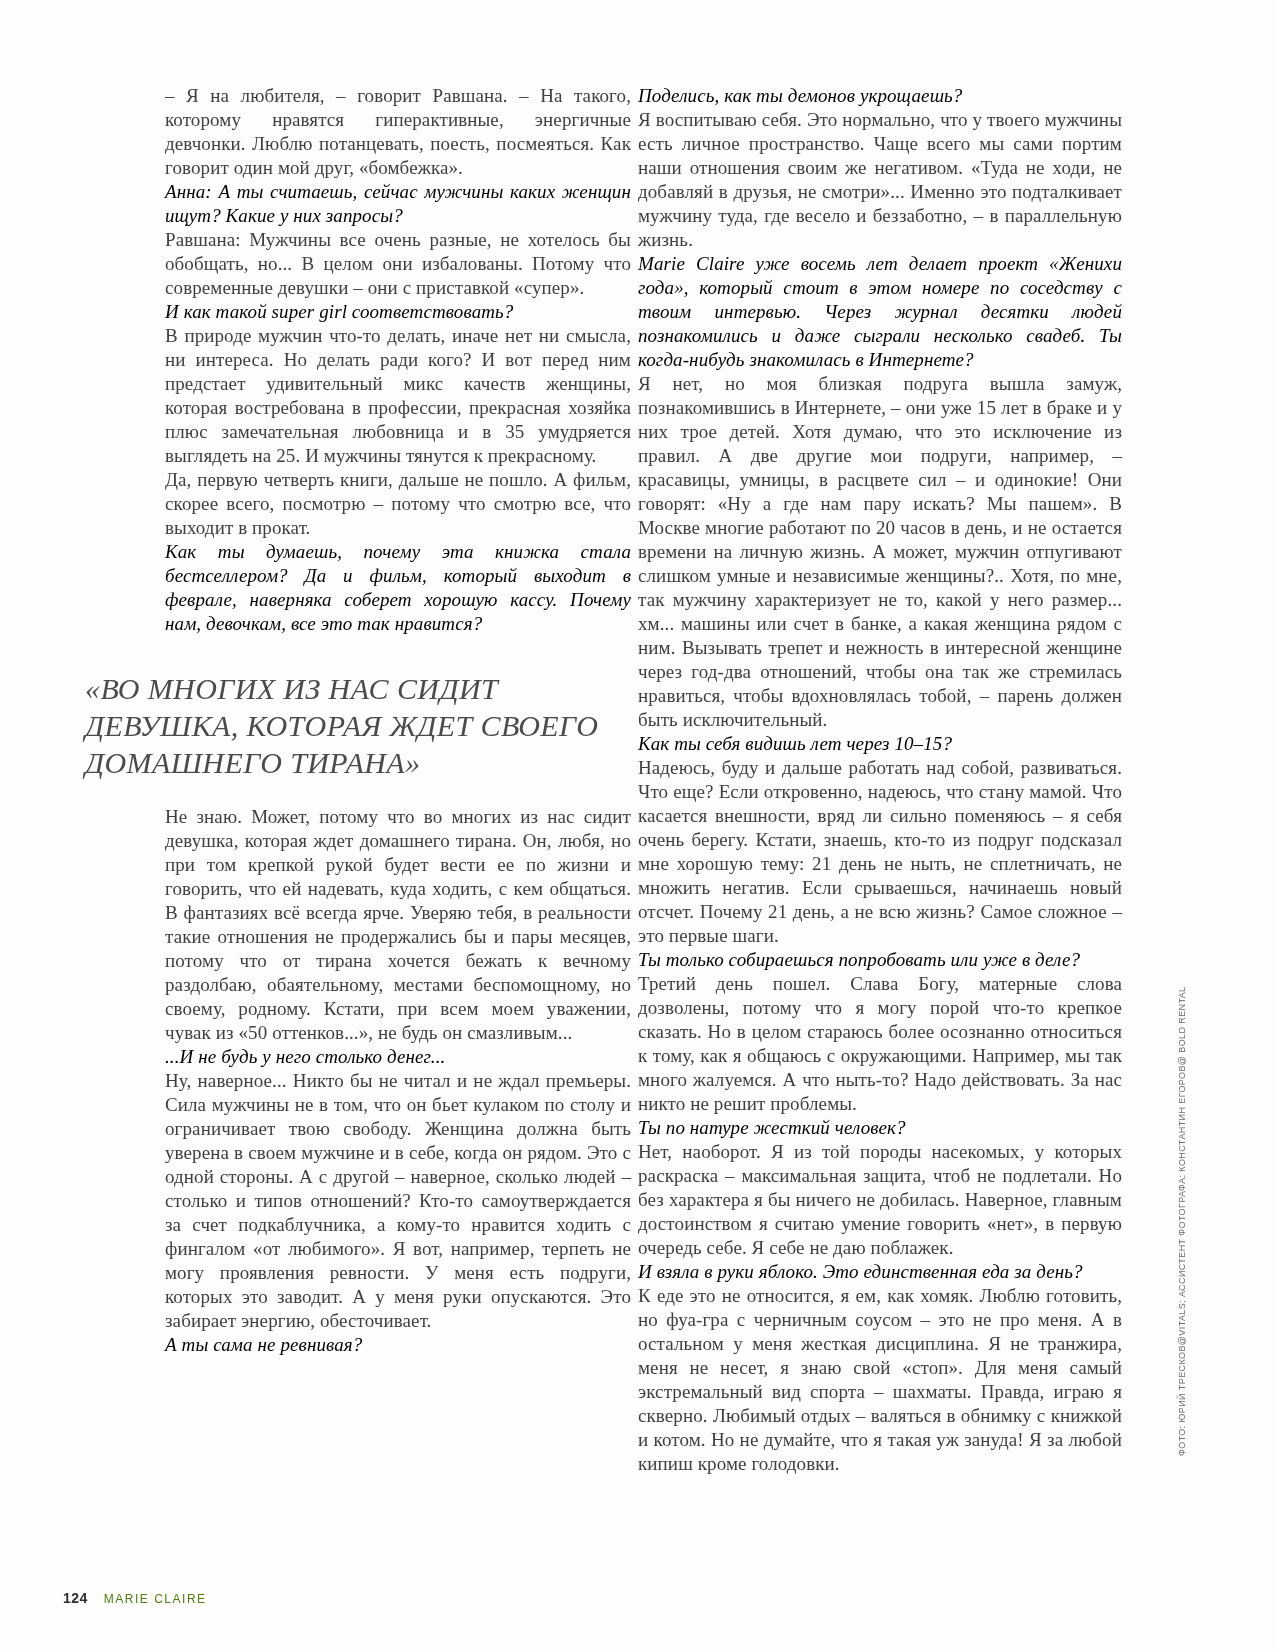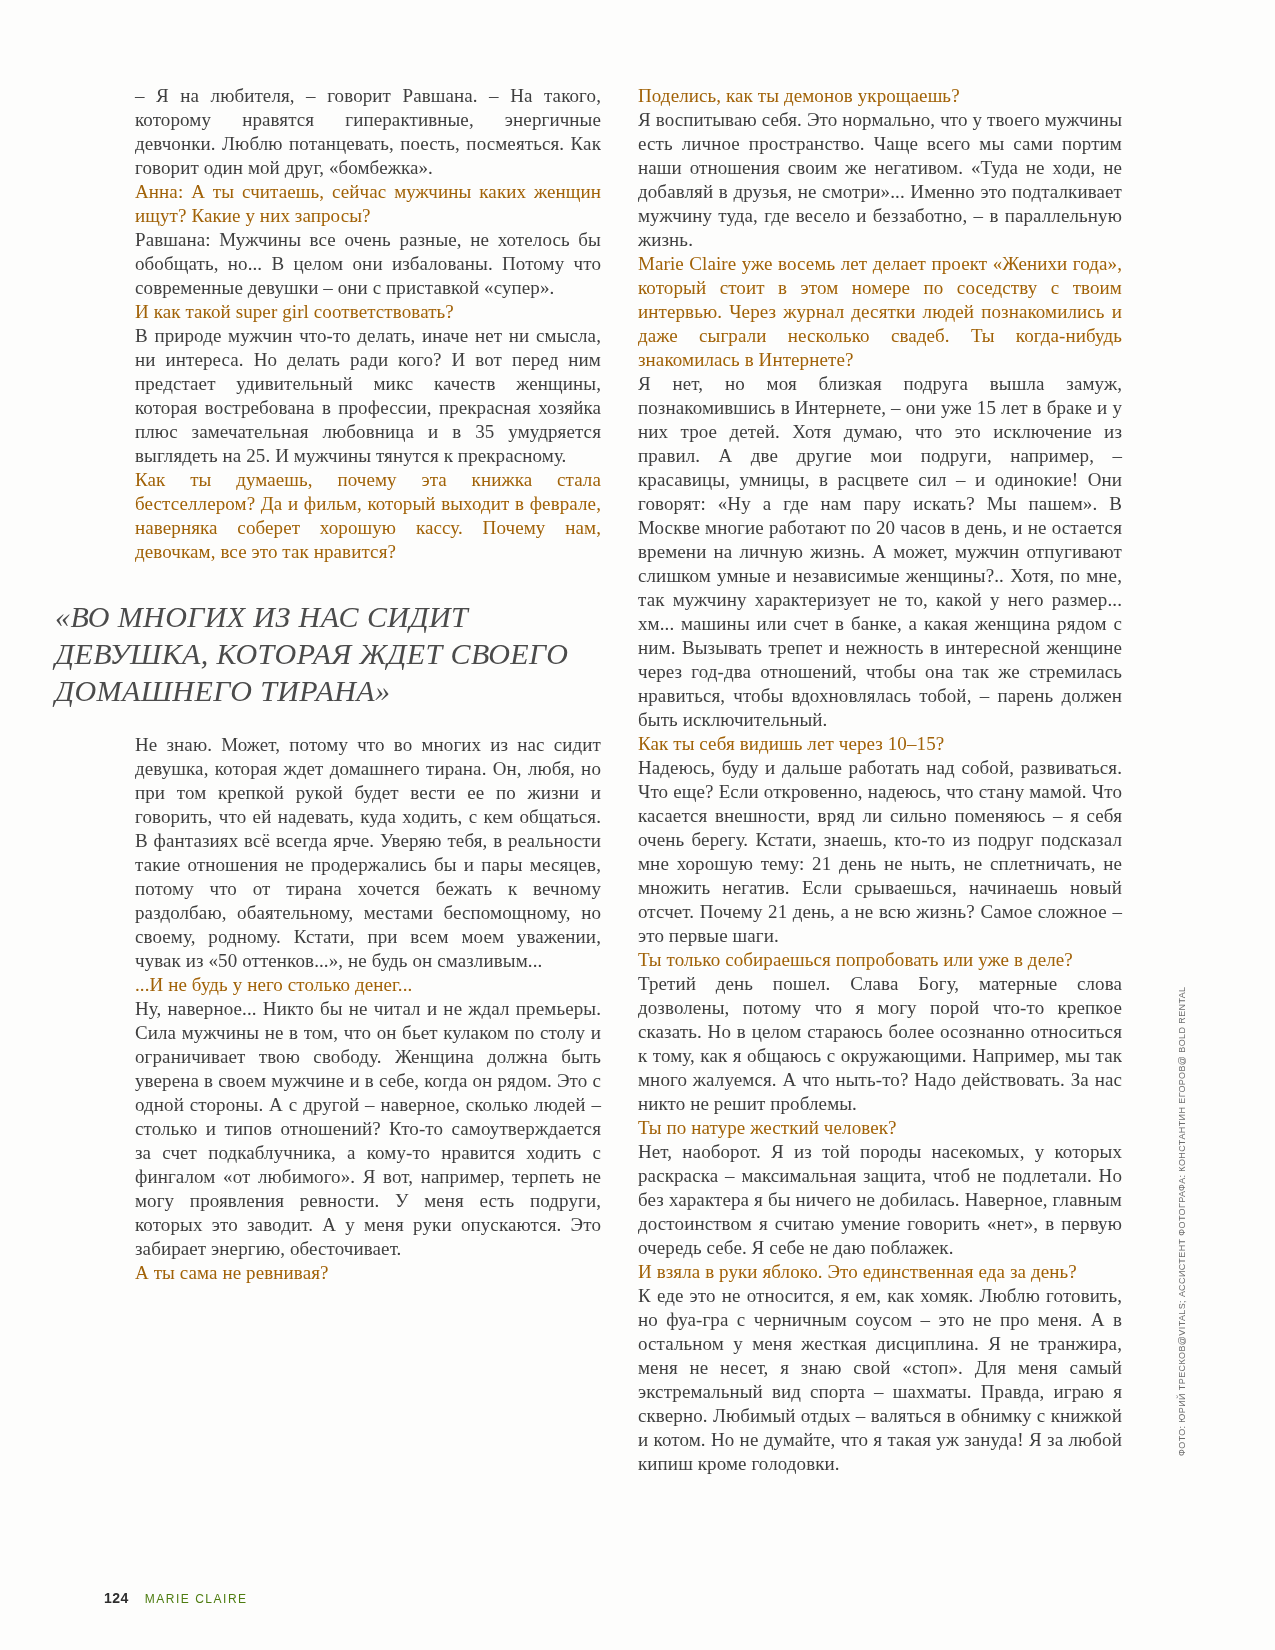--- a/index.html
+++ b/index.html
@@ -5,31 +5,31 @@
   html,body{margin:0;padding:0;}
   body{
     width:1275px;height:1650px;
     background:#fdfdfc;
     position:relative;
     font-family:"Liberation Serif", serif;
     overflow:hidden;
   }
   .page{position:absolute;inset:0;}
   .col{position:absolute;top:84px;}
-  .col-left{left:135px;width:466px;}
+  .col-left{left:165px;width:466px;}
   .col-right{left:638px;width:484px;}
   .para{
     margin:0;
     font-size:19px;
     line-height:24px;
     color:#3f3f3f;
     text-align:justify;
     letter-spacing:0.1px;
   }
-  .para.question{color:#a16207;}
+  .para.question{font-style:italic;color:#000000;}
   .pullquote{
     font-style:italic;
     font-size:30px;
     line-height:37px;
     color:#4b4b4b;
     text-align:left;
     margin:34px 0 24px -80px;
     letter-spacing:0.4px;
   }
   .credit{
@@ -48,40 +48,40 @@
     left:63px;top:1590px;
     font-family:"Liberation Sans", sans-serif;
     display:flex;
     align-items:baseline;
   }
   .pageno{
     font-size:14px;
     font-weight:bold;
     color:#2e2e2e;
     letter-spacing:0.5px;
-    margin-left:41px;
   }
   .brand{
     margin-left:16px;
     font-size:12px;
     color:#4d7c0f;
     letter-spacing:1.5px;
   }
 </style>
 </head>
 <body>
 
 <div class="page">
 
   <div class="col col-left" id="col-left">
       <p class="para answer">– Я на любителя, – говорит Равшана. – На такого, которому нравятся гиперактивные, энергичные девчонки. Люблю потанцевать, поесть, посмеяться. Как говорит один мой друг, «бомбежка».</p>
       <p class="para question">Анна: А ты считаешь, сейчас мужчины каких женщин ищут? Какие у них запросы?</p>
       <p class="para answer">Равшана: Мужчины все очень разные, не хотелось бы обобщать, но... В целом они избалованы. Потому что современные девушки – они с приставкой «супер».</p>
       <p class="para question">И как такой super girl соответствовать?</p>
       <p class="para answer">В природе мужчин что-то делать, иначе нет ни смысла, ни интереса. Но делать ради кого? И вот перед ним предстает удивительный микс качеств женщины, которая востребована в профессии, прекрасная хозяйка плюс замечательная любовница и в 35 умудряется выглядеть на 25. И мужчины тянутся к прекрасному.</p>
+      <p class="para answer">Да, первую четверть книги, дальше не пошло. А фильм, скорее всего, посмотрю – потому что смотрю все, что выходит в прокат.</p>
       <p class="para question">Как ты думаешь, почему эта книжка стала бестселлером? Да и фильм, который выходит в феврале, наверняка соберет хорошую кассу. Почему нам, девочкам, все это так нравится?</p>
       <div class="pullquote">«ВО МНОГИХ ИЗ НАС СИДИТ ДЕВУШКА, КОТОРАЯ ЖДЕТ СВОЕГО ДОМАШНЕГО ТИРАНА»</div>
       <p class="para answer">Не знаю. Может, потому что во многих из нас сидит девушка, которая ждет домашнего тирана. Он, любя, но при том крепкой рукой будет вести ее по жизни и говорить, что ей надевать, куда ходить, с кем общаться. В фантазиях всё всегда ярче. Уверяю тебя, в реальности такие отношения не продержались бы и пары месяцев, потому что от тирана хочется бежать к вечному раздолбаю, обаятельному, местами беспомощному, но своему, родному. Кстати, при всем моем уважении, чувак из «50 оттенков...», не будь он смазливым...</p>
       <p class="para question">...И не будь у него столько денег...</p>
       <p class="para answer">Ну, наверное... Никто бы не читал и не ждал премьеры. Сила мужчины не в том, что он бьет кулаком по столу и ограничивает твою свободу. Женщина должна быть уверена в своем мужчине и в себе, когда он рядом. Это с одной стороны. А с другой – наверное, сколько людей – столько и типов отношений? Кто-то самоутверждается за счет подкаблучника, а кому-то нравится ходить с фингалом «от любимого». Я вот, например, терпеть не могу проявления ревности. У меня есть подруги, которых это заводит. А у меня руки опускаются. Это забирает энергию, обесточивает.</p>
       <p class="para question">А ты сама не ревнивая?</p>
     </div>
 
   <div class="col col-right" id="col-right">
       <p class="para question">Поделись, как ты демонов укрощаешь?</p>

